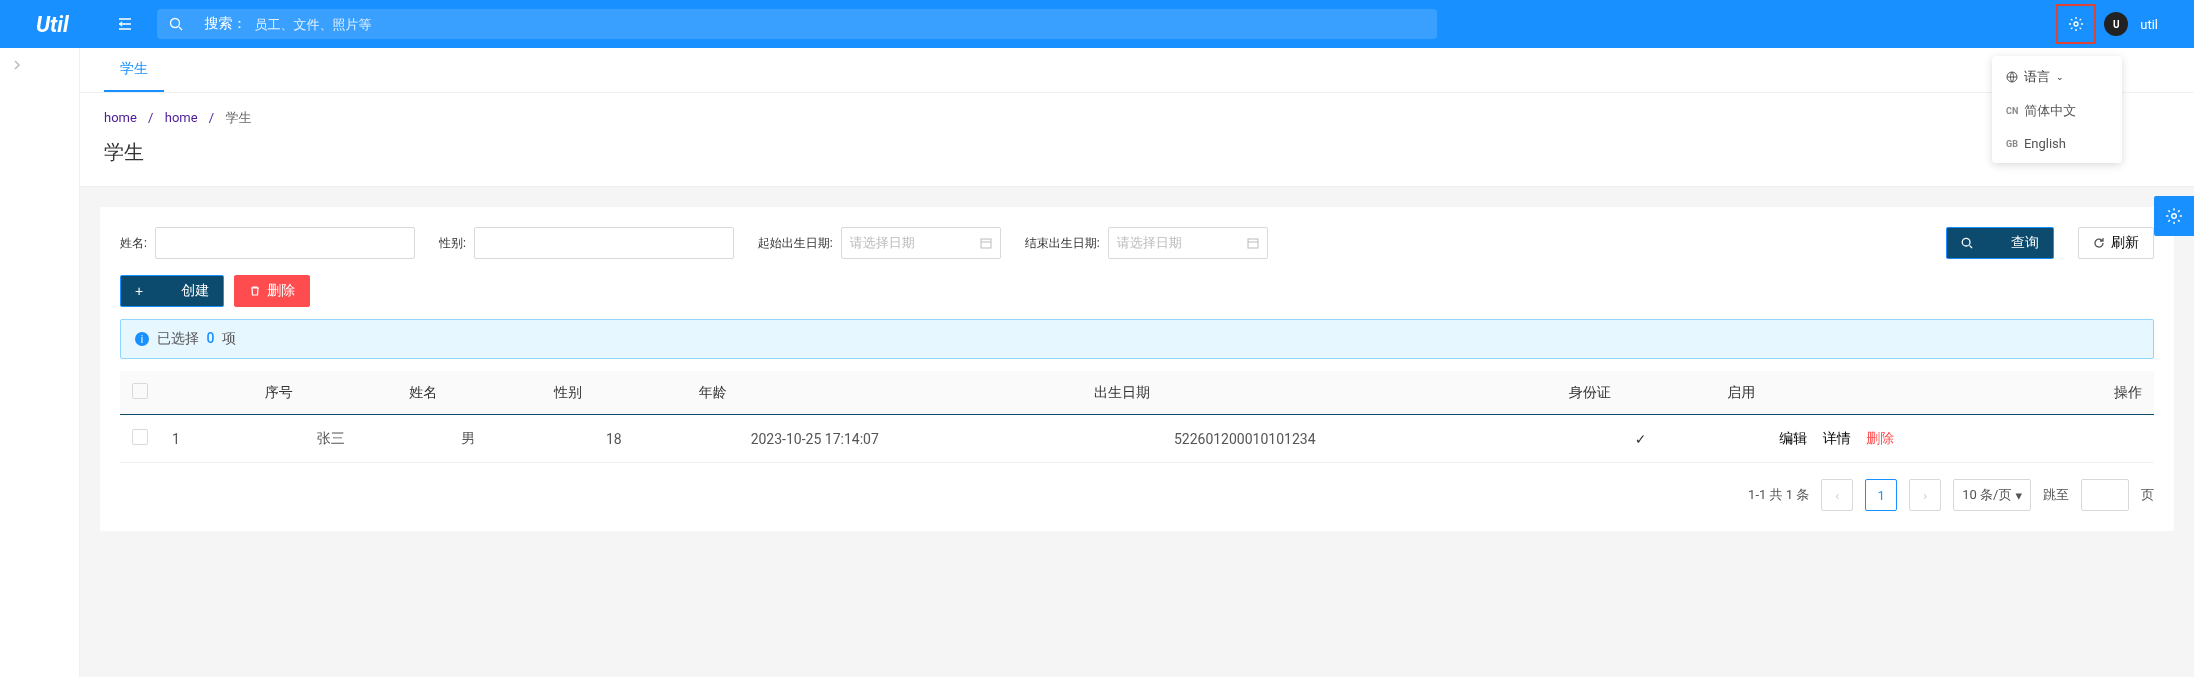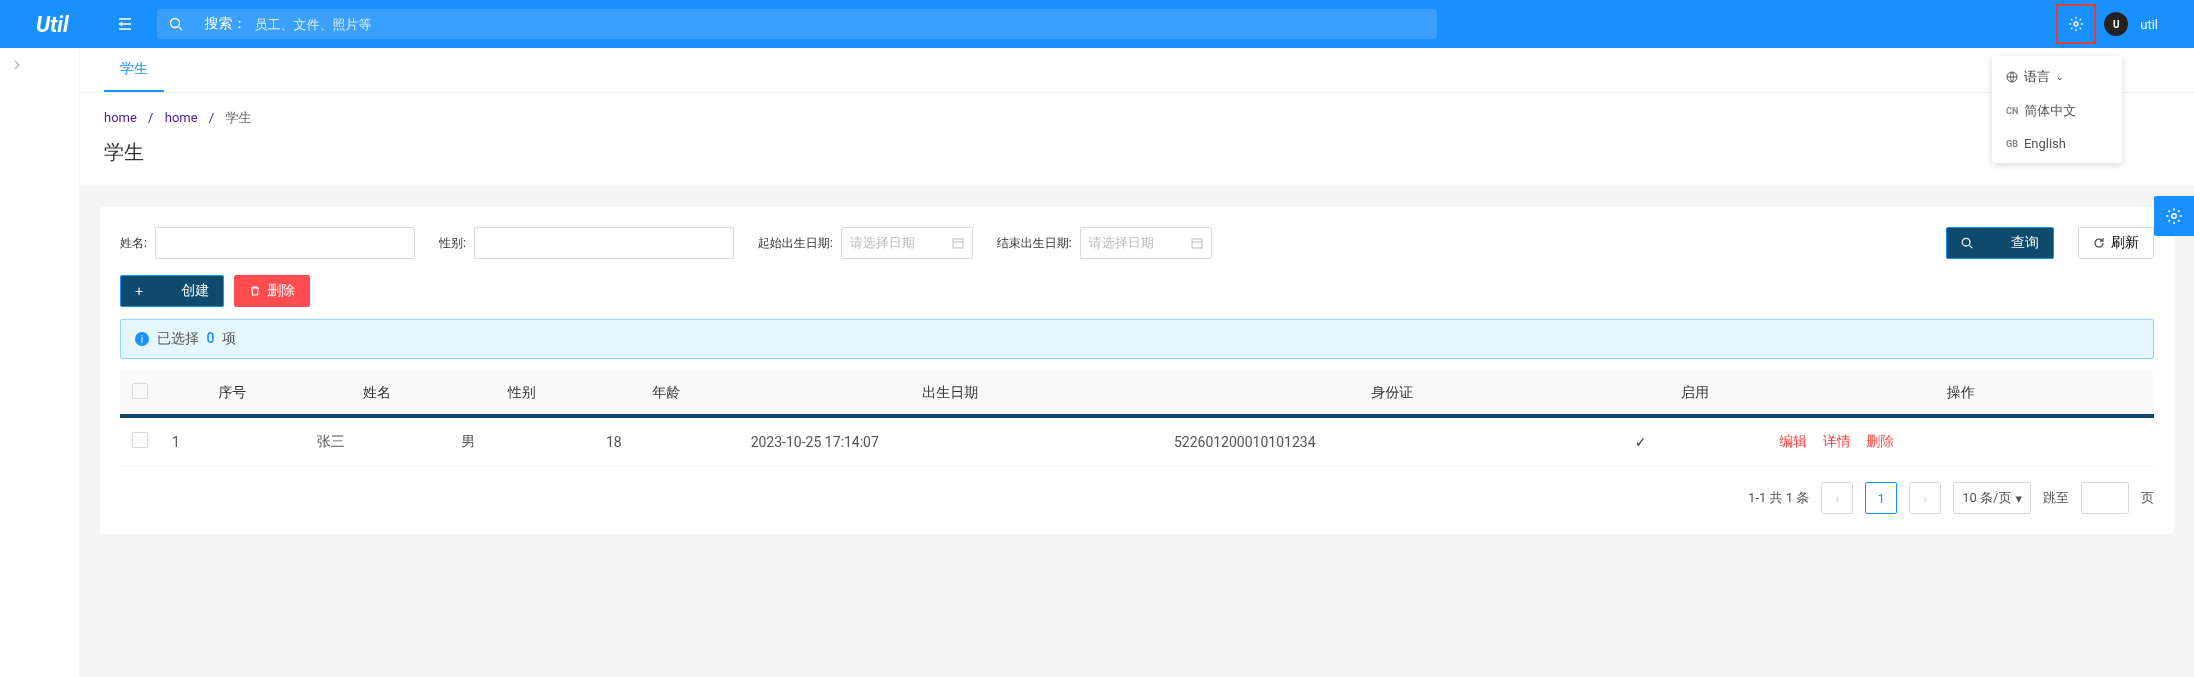--- a/index.html
+++ b/index.html
@@ -31,39 +31,39 @@
     
     .page-title { padding: 4px 24px 20px; font-size:20px; font-weight:500; background:#fff; border-bottom:1px solid #f0f0f0;}
     
     .content { padding: 20px; }
     .card { background:#fff; border-radius:2px; padding:20px; }
     
     .filter-row { display:flex; align-items:center; gap:24px; flex-wrap:wrap; margin-bottom:16px;}
     .filter-item { display:flex; align-items:center; gap:8px;}
     .filter-label{ color:#333; font-size:12px;}
     .filter-input { border:1px solid #d9d9d9; border-radius:2px; height:32px; padding:0 8px; width:260px; font-size:13px;}
-    .date-input { border:1px solid #d9d9d9; border-radius:2px; height:32px; padding:0 8px; width:132px; font-size:13px; color:#bbb; display:flex; align-items:center; justify-content:space-between;}
+    .date-input { border:1px solid #d9d9d9; border-radius:2px; height:32px; padding:0 8px; width:160px; font-size:13px; color:#bbb; display:flex; align-items:center; justify-content:space-between;}
     .filter-spacer{ flex:1; }
     .btn { border:1px solid #d9d9d9; background:#fff; border-radius:2px; height:32px; padding:0 14px; cursor:pointer; display:inline-flex; align-items:center; gap:6px; font-size:14px;}
     .btn-primary { background:#0c4a6e; border-color:#1890ff; color:#fff;gap:38px;}
     .btn-danger { background:#ff4d4f; border-color:#ff4d4f; color:#fff;}
     
     .action-row{ display:flex; gap:10px; margin-bottom:12px;}
     
     .selection-banner { background:#e6f7ff; border:1px solid #91d5ff; border-radius:2px; padding:10px 14px; margin-bottom:12px; display:flex; align-items:center; gap:8px; color:#555;}
     .info-icon{ width:14px;height:14px;border-radius:50%;background:#1890ff;color:#fff;font-size:10px;display:inline-flex;align-items:center;justify-content:center;}
     .selection-banner b{ color:#1890ff; font-weight:500; margin:0 4px;}
     
     table { width:100%; border-collapse:collapse; }
-    thead th { text-align:center; font-weight:500; color:#333; background:#fafafa; padding:12px; border-bottom:4px solid #0c4a6e; font-size:14px;}
+    thead th { text-align:right; font-weight:500; color:#333; background:#fafafa; padding:12px; border-bottom:1px solid #0c4a6e; font-size:14px;}
     tbody td { padding:14px 12px; border-bottom:1px solid #f0f0f0; color:#555; font-size:14px;}
     .checkbox-cell{width:40px;}
     .checkbox{ width:16px;height:16px;border:1px solid #d9d9d9;border-radius:2px;display:inline-block;}
     .check-icon{ color:#333;}
-    .link{ color:#ef4444; cursor:pointer; margin-right:12px;font-family:Liberation Mono, monospace;}
+    .link{ color:#000000; cursor:pointer; margin-right:12px;font-family:Liberation Mono, monospace;}
     .link-danger{ color:#ff4d4f; cursor:pointer;}
     
     .pagination { display:flex; align-items:center; justify-content:flex-end; gap:12px; padding-top:16px; font-size:13px; color:#555;}
     .page-btn{ border:1px solid #d9d9d9; width:32px;height:32px; display:flex;align-items:center;justify-content:center; border-radius:2px; cursor:pointer;}
     .page-btn.active{ border-color:#1890ff; color:#1890ff;}
     .page-btn.disabled{ color:#ccc; cursor:not-allowed;}
     .page-size{ border:1px solid #d9d9d9; height:32px; padding:0 8px; border-radius:2px; display:flex;align-items:center; gap:4px; cursor:pointer;}
     .jump-input{ border:1px solid #d9d9d9; width:48px;height:32px; border-radius:2px; text-align:center;}
     
     .dropdown { position:absolute; top:8px; right:72px; background:#fff; box-shadow:0 2px 8px rgba(0,0,0,0.15); border-radius:4px; min-width:130px; padding:4px 0; z-index:100;}

